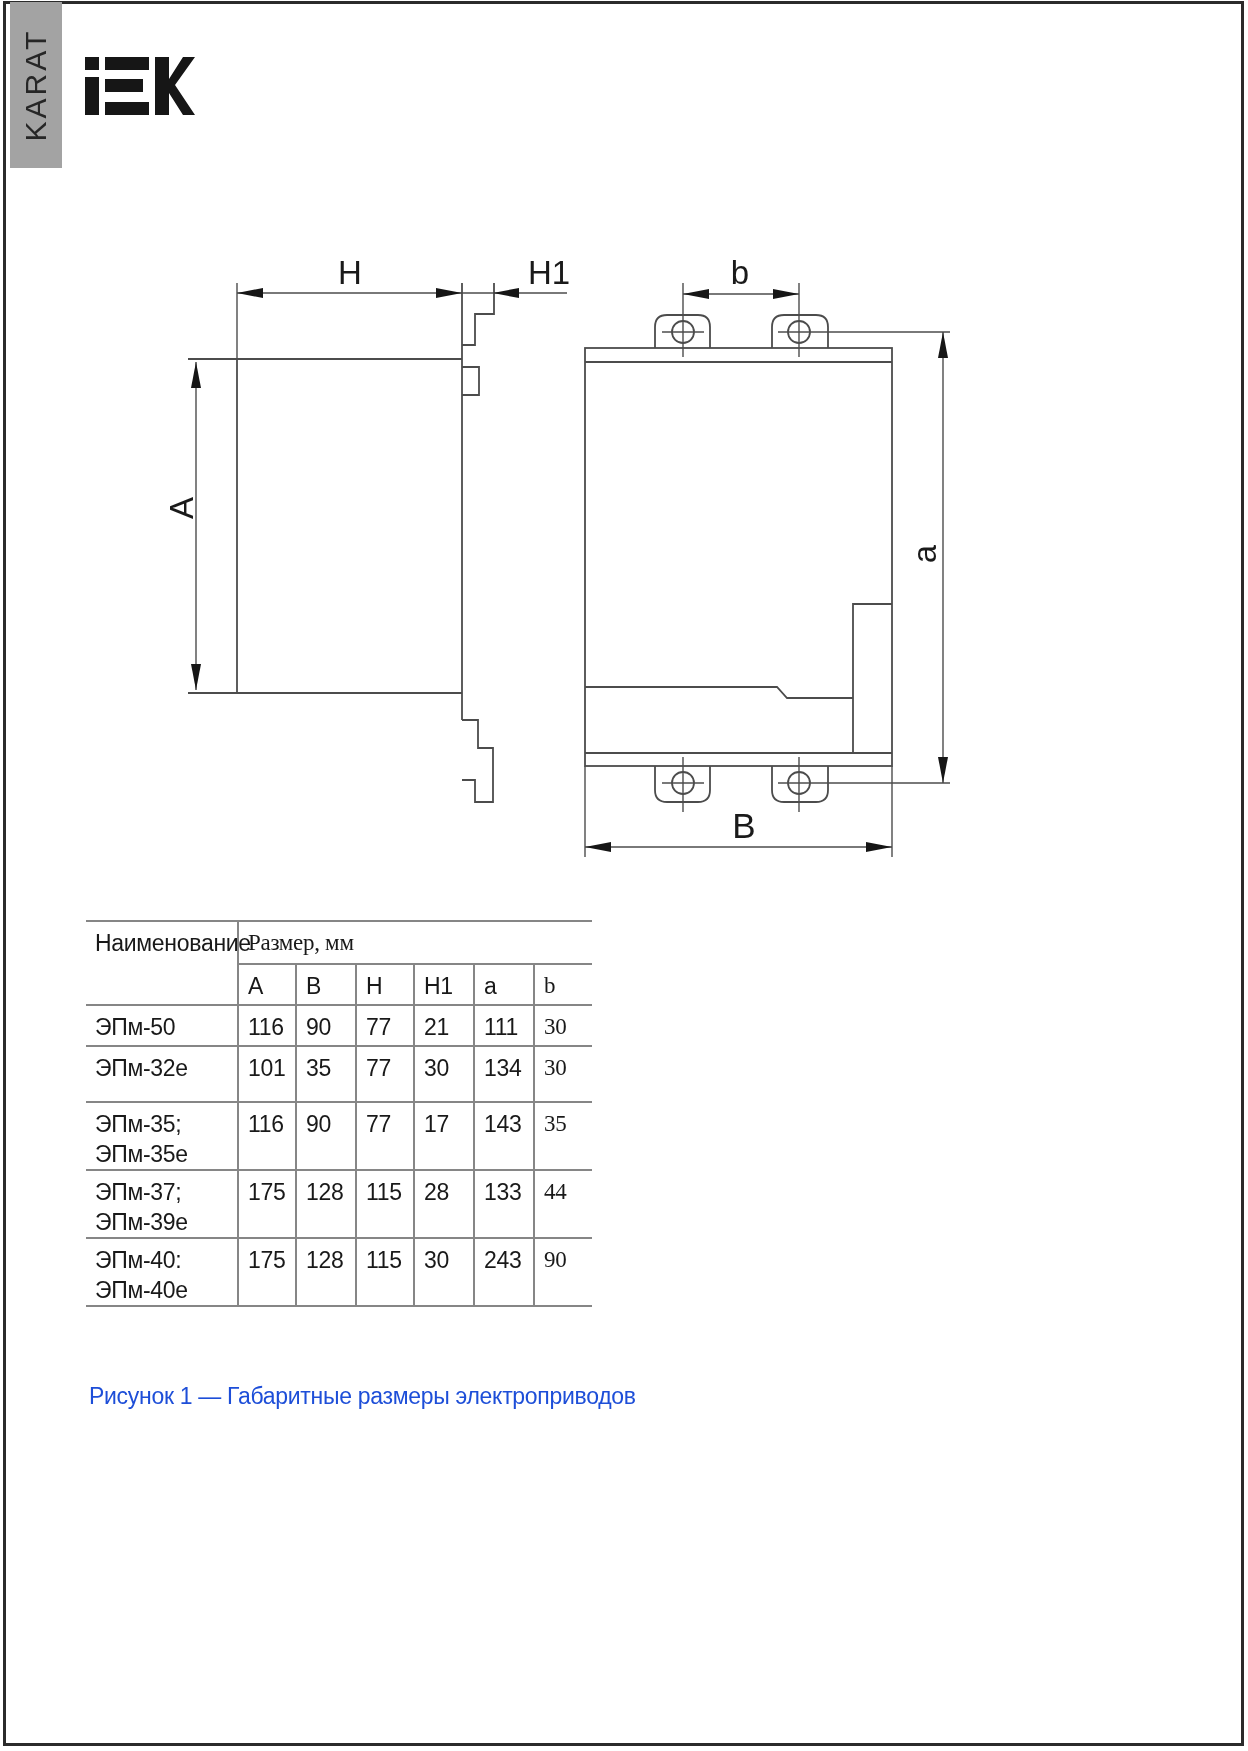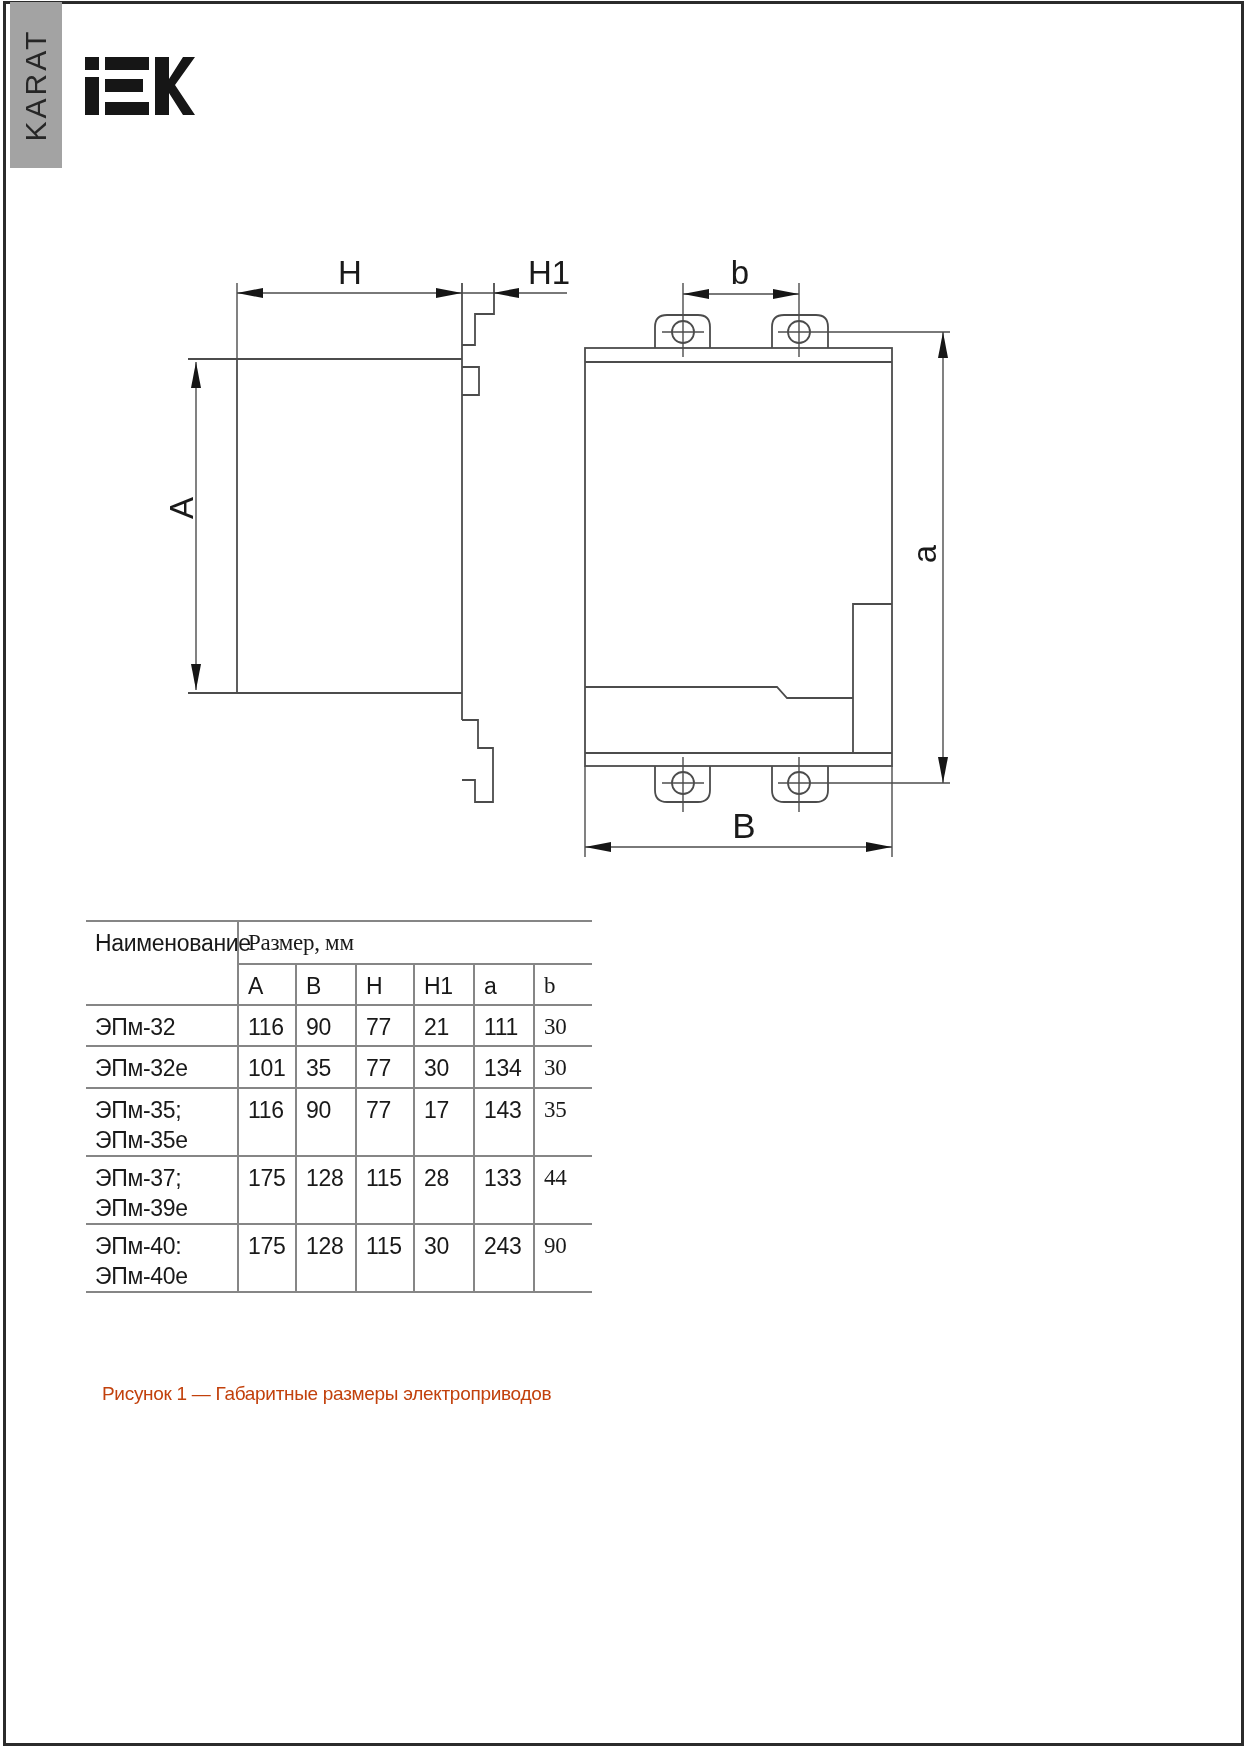--- a/index.html
+++ b/index.html
@@ -18,21 +18,21 @@
   .arrow{fill:#161616;stroke:none;}
   .dimtext{font-family:"Liberation Sans", sans-serif;font-size:33px;fill:#1a1a1a;}
   .dimtext-big{font-family:"Liberation Sans", sans-serif;font-size:35px;fill:#1a1a1a;}
   #size-table{position:absolute;left:86px;top:920px;width:506px;border-collapse:collapse;
               table-layout:fixed;font-size:23px;letter-spacing:-0.3px;color:#191919;}
   #size-table td{border:2px solid #868686;vertical-align:top;padding:6px 0 0 9px;
                  line-height:30px;white-space:nowrap;overflow:visible;}
   #size-table td:first-child{border-left:none;}
   #size-table td.lastcol{border-right:none;font-family:Liberation Serif, serif;}
   #size-table .nm span{display:block;}
-  #caption{position:absolute;left:102px;top:1383px;font-size:19px;letter-spacing:-0.3px;color:#c2410c;}
+  #caption{position:absolute;left:89px;top:1383px;font-size:23px;letter-spacing:-0.3px;color:#1d4ed8;}
 </style>
 </head>
 <body>
 
 <div id="page">
   <div id="frame"></div>
 
   <div id="karat-bar">
     <span>KARAT</span>
   </div>
@@ -160,31 +160,31 @@
         <td>A</td>
         <td>B</td>
         <td>H</td>
         <td>H1</td>
         <td>a</td>
         <td class="lastcol">b</td>
       </tr>
 
       <tr style="height:41px">
         <td class="nm">
-            <span>ЭПм-32</span>
+            <span>ЭПм-50</span>
           </td>
         <td>116</td>
         <td>90</td>
         <td>77</td>
         <td>21</td>
         <td>111</td>
         <td class="lastcol">30</td>
       </tr>
 
-      <tr style="height:42px">
+      <tr style="height:56px">
         <td class="nm">
             <span>ЭПм-32е</span>
           </td>
         <td>101</td>
         <td>35</td>
         <td>77</td>
         <td>30</td>
         <td>134</td>
         <td class="lastcol">30</td>
       </tr>

